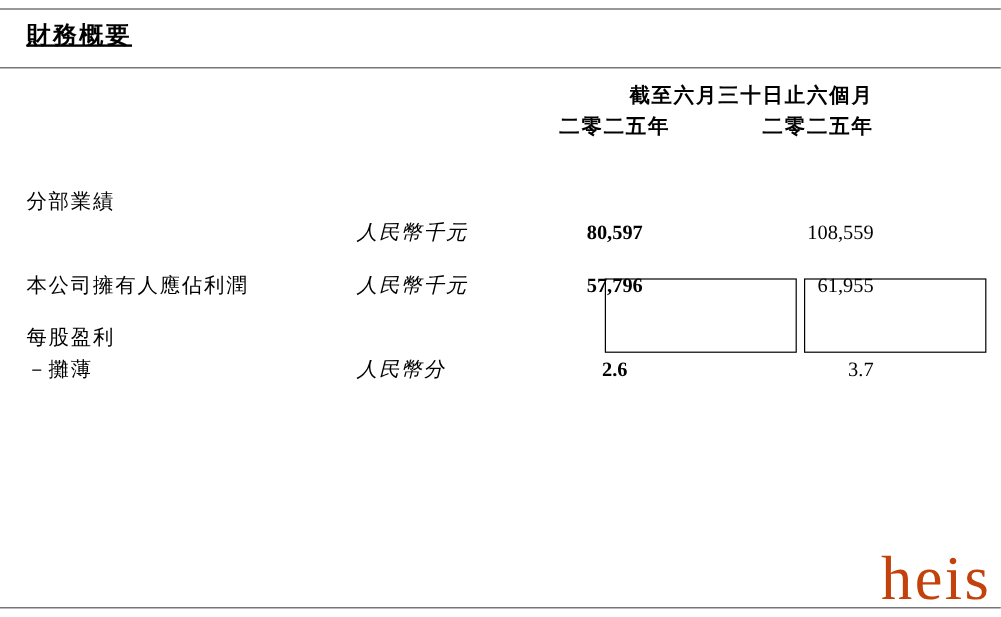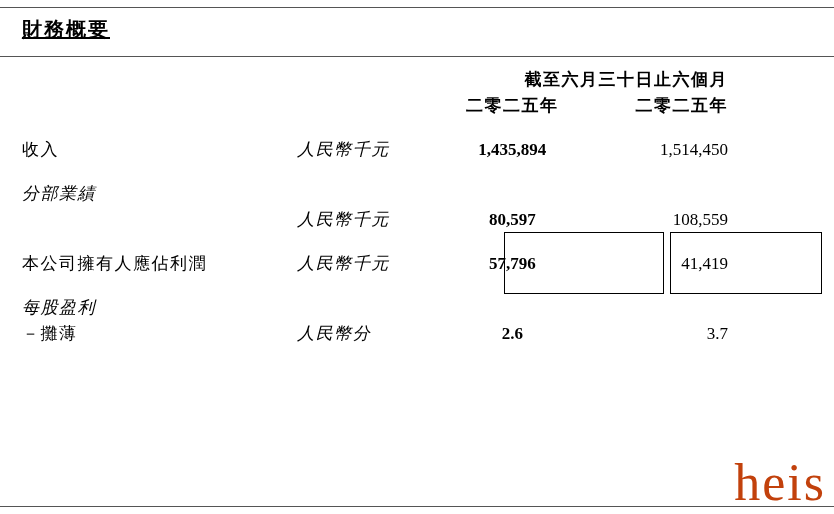--- a/index.html
+++ b/index.html
@@ -88,21 +88,20 @@
     letter-spacing: 1.5px;
   }
   .hdr-span {
     text-align: right;
     padding-right: 22px !important;
     white-space: nowrap;
   }
   .sec-head {
     letter-spacing: 1.5px;
     font-weight: normal;
-    font-style: italic;
   }
   .spacer td { height: 18px; }
 
   
   .boxed-cur {
     position: absolute;
     border: 1.5px solid #000000;
     box-sizing: border-box;
   }
   #box-cur {
@@ -152,26 +151,20 @@
       <td class="c-label"></td>
       <td class="c-unit"></td>
       <td class="c-cur hdr">二零二五年</td>
       <td class="c-prev hdr">二零二五年</td>
     </tr>
 
     <tr class="spacer">
           <td colspan="4"></td>
         </tr>
 
-    <tr class="row-h">
-      <td class="c-label">收入</td>
-      <td class="c-unit">人民幣千元</td>
-      <td class="c-cur bold">1,435,894</td>
-      <td class="c-prev">1,514,450</td>
-    </tr>
 
     <tr class="spacer">
           <td colspan="4"></td>
         </tr>
 
     <tr class="row-h">
       <td class="c-label sec-head">分部業績</td>
       <td class="c-unit"></td>
       <td class="c-cur"></td>
       <td class="c-prev"></td>
@@ -187,21 +180,21 @@
     </tr>
 
     <tr class="spacer">
           <td colspan="4"></td>
         </tr>
 
     <tr class="row-h">
       <td class="c-label">本公司擁有人應佔利潤</td>
       <td class="c-unit">人民幣千元</td>
       <td class="c-cur bold">57,796</td>
-      <td class="c-prev">41,419</td>
+      <td class="c-prev">61,955</td>
     </tr>
 
     <tr class="spacer">
           <td colspan="4"></td>
         </tr>
 
     <tr class="row-h">
       <td class="c-label sec-head">每股盈利</td>
       <td class="c-unit"></td>
       <td class="c-cur"></td>

